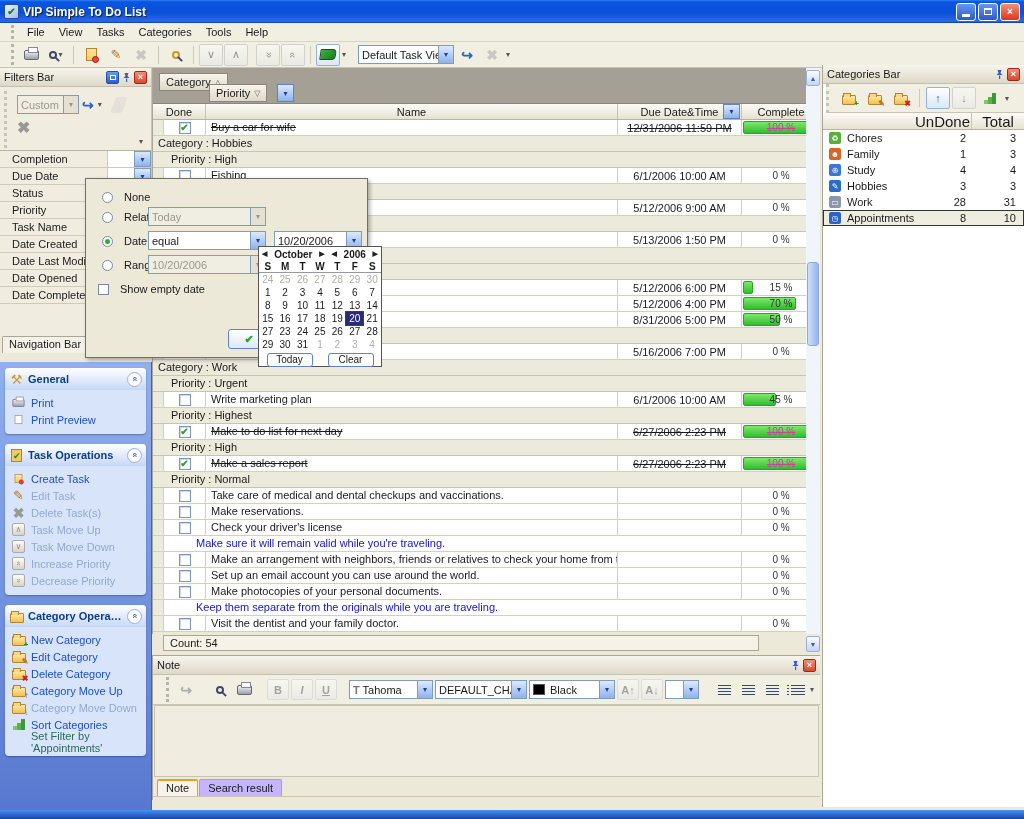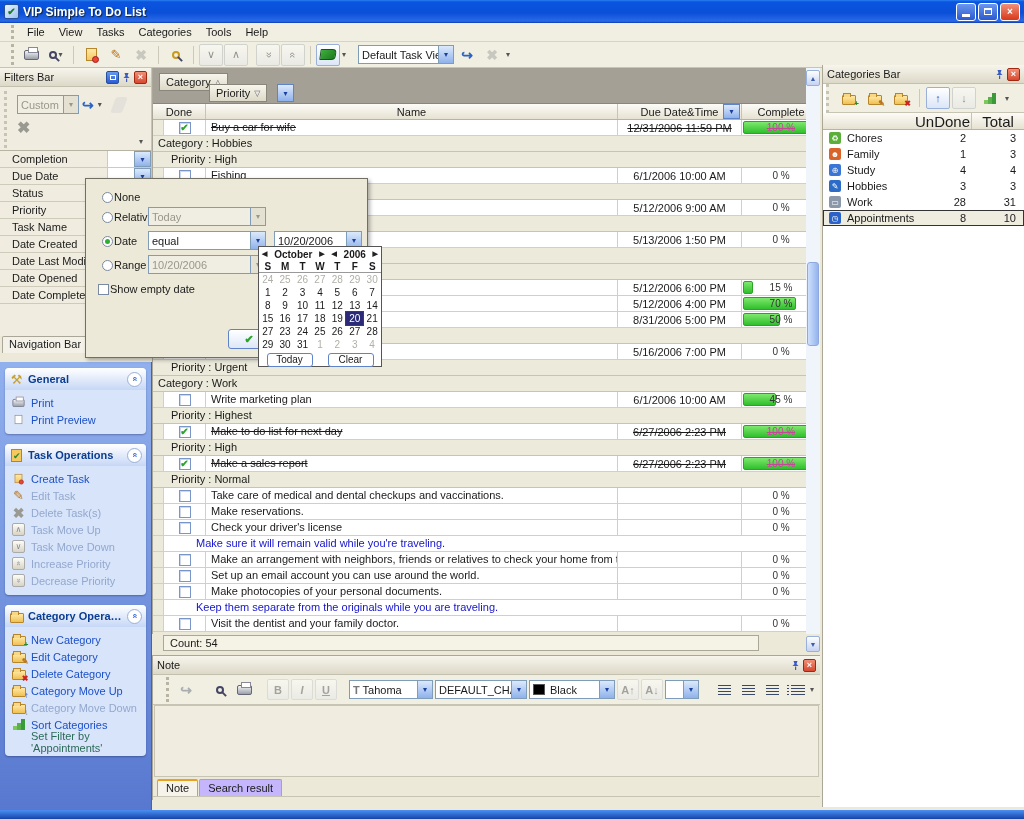--- a/index.html
+++ b/index.html
@@ -128,21 +128,21 @@
 .cthead{height:17px;display:flex;background:linear-gradient(#fcfbf6,#e6e2d2);border-bottom:1px solid #b8b4a4;font-size:15px}
 .cthead div{display:flex;align-items:center;justify-content:center;border-right:1px solid #c8c4b4}
 .crow{height:16px;display:flex;align-items:center;background:#fff}
 .crow.sel{background:#efece0;outline:1px solid #333;outline-offset:-1px}
 .crow .cic{width:24px;display:flex;justify-content:center;flex:none}
 .crow .cname{flex:1;white-space:nowrap;overflow:hidden}
 .crow .cnum{width:50px;text-align:right;padding-right:8px;flex:none}
 .cicon{width:12px;height:12px;border-radius:2px;display:flex;align-items:center;justify-content:center;font-size:8px;color:#fff}
 
 .fpop{left:85px;top:178px;width:283px;height:180px;background:#ece9d8;border:1px solid #716f64;box-shadow:2px 2px 4px rgba(0,0,0,.3);z-index:50}
-.prow{position:absolute;display:flex;align-items:center;gap:1px}
+.prow{position:absolute;display:flex;align-items:center;gap:11px}
 .radio{width:11px;height:11px;border-radius:50%;background:#fff;border:1px solid #7a8aa0;position:relative;flex:none}
 .radio.on::after{content:"";position:absolute;left:2px;top:2px;width:5px;height:5px;border-radius:50%;background:#2fae2f}
 .ckbox{width:11px;height:11px;background:#fff;border:1px solid #7a8aa0;flex:none}
 .okbtn{position:absolute;left:142px;top:150px;width:42px;height:20px;background:linear-gradient(#fff,#dde7f8);border:1px solid #5f83c9;border-radius:3px;color:#2aa32a;font-weight:bold;display:flex;align-items:center;justify-content:center}
 
 .cal{left:258px;top:246px;width:124px;height:121px;background:#fff;border:1px solid #555;z-index:60;font-size:10px}
 .cal-h{height:14px;display:flex;align-items:center;justify-content:space-between;padding:0 3px;font-weight:bold}
 .cal-h .nav{font-size:7px;color:#222}
 .cal-wd{display:flex;border-bottom:1px solid #999;height:12px}
 .cal-wd div{flex:1;text-align:center;font-weight:bold}
@@ -591,24 +591,24 @@
         <span class="cbc">
           <span class="cb"></span>
         </span>
         <span class="namec"></span>
         <span class="duec">5/16/2006 7:00 PM</span>
         <span class="pctc">
           <span class="plabel">0 %</span>
         </span>
       </div>
       <div class="lrow band">
+        <span class="glabel">Category : Work</span>
+      </div>
+      <div class="lrow band">
         <span class="glabel sub">Priority : Urgent</span>
-      </div>
-      <div class="lrow band">
-        <span class="glabel">Category : Work</span>
       </div>
       <div class="lrow">
         <span class="ind"></span>
         <span class="cbc">
           <span class="cb"></span>
         </span>
         <span class="namec">Write marketing plan</span>
         <span class="duec">6/1/2006 10:00 AM</span>
         <span class="pctc">
           <span class="pbar" style="width: calc(45% - 2px);"></span>

